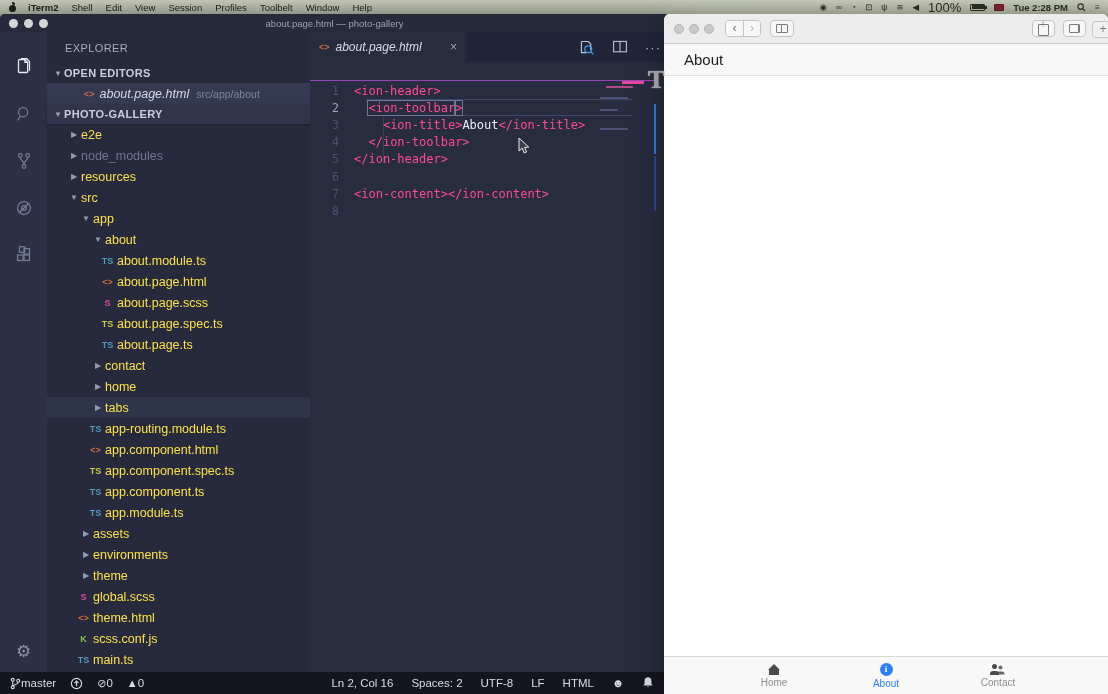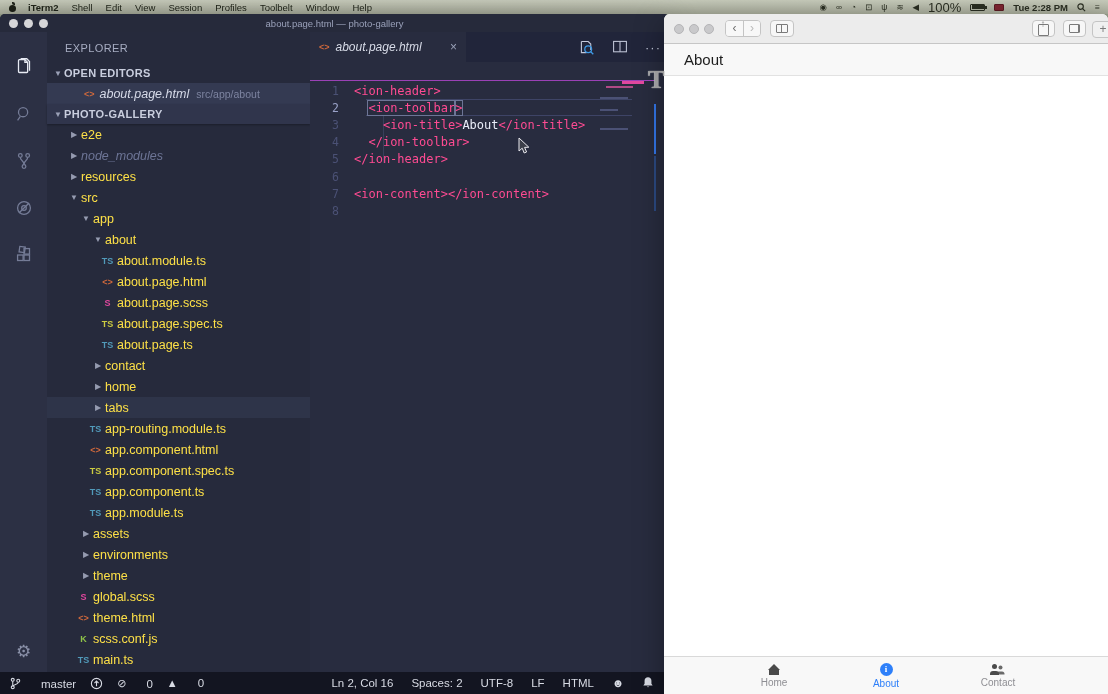--- a/index.html
+++ b/index.html
@@ -45,21 +45,21 @@
   .sect-row.project { background:#30354c; box-shadow:0 1px 2px rgba(0,0,0,.3); }
   .openeditor-row { height:21px; background:#343a52; display:flex; align-items:center; padding-left:37px; }
   .openeditor-row .fname { font-style:italic; color:#d6dae8; margin-left:5px; }
   .openeditor-row .fpath { color:#7d84a0; font-size:10.5px; margin-left:7px; }
   .tree { position:relative; }
   .trow { height:21px; display:flex; align-items:center; white-space:nowrap; }
   .trow.hl { background:#2e3449; }
   .trow .arr { font-size:8px; color:#959bb0; width:14px; text-align:center; flex:none; }
   .trow .ficon { width:19px; margin-left:-5px; flex:none; text-align:center; font-size:9px; font-weight:bold; }
   .trow .lbl { color:#fde047; }
-  .trow.dim .lbl { color:#6d7596;font-style:italic; }
+  .trow.dim .lbl { color:#6d7596; }
 
   .editor { flex:1; position:relative; background:#282c3f; }
   .tabbar { height:30px; background:#21253a; display:flex; align-items:stretch; position:relative; }
   .tab { width:156px; background:#282c3f; display:flex; align-items:center; padding:0 9px; gap:6px; }
   .tab .ticon { color:#d1693c; font-size:9px; font-weight:bold; }
   .tab .tlabel { font-style:italic; font-size:12px; color:#d8dce8; }
   .tab .tclose { margin-left:auto; color:#9aa1b8; font-size:12px; }
   .ed-actions { position:absolute; right:8px; top:0; height:30px; display:flex; align-items:center; gap:17px; }
   .ed-actions .dots { color:#c3c8da; font-size:13px; letter-spacing:1px; }
   .accent-line { position:absolute; left:0px; top:48px; width:348px; height:1px; background:#9a41b5; z-index:3; }
@@ -73,21 +73,21 @@
   .tok-plain { color:#c9cede; }
   .boxed { outline:1px solid #6d7596; outline-offset:0px; }
   .curline { position:absolute; left:56px; width:266px; top:67px; height:17px; border-top:1px solid #3e4466; border-bottom:1px solid #3e4466; z-index:0; }
   .indent-guide { position:absolute; left:72.5px; top:84px; height:47px; width:1px; background:#3a3f5a; }
 
   .minimap-mark { position:absolute; z-index:2; }
   .ov-blue { position:absolute; width:2px; background:#2e6bd3; z-index:2; }
 
   .vs-statusbar { position:absolute; left:0; bottom:0; width:664px; height:22px; background:#131521;
     display:flex; align-items:center; color:#d8dbe4; font-size:11.5px; padding:0 10px; }
-  .sb-item { display:flex; align-items:flex-end; gap:20px; margin-right:14px; }
+  .sb-item { display:flex; align-items:center; gap:0; margin-right:14px; }
   .sb-item svg { stroke:#d8dbe4; fill:none; stroke-width:1.2; }
   .sb-right { margin-left:auto; display:flex; align-items:center; gap:18px; }
   .sb-glyph { font-size:11px; }
 
   
   .safari { position:absolute; left:664px; top:14px; width:444px; height:680px; background:#fff;
     border-radius:6px 6px 0 0; box-shadow:0 8px 30px rgba(0,0,0,.35); overflow:hidden; }
   .sf-toolbar { height:30px; background:#ececec; border-bottom:1px solid #c6c6c6; display:flex; align-items:center; position:relative; }
   .sf-tl { display:flex; gap:5px; margin-left:10px; }
   .sf-tl i { width:10px; height:10px; border-radius:50%; background:#c9c9cb; border:0.5px solid #b5b5b7; }

